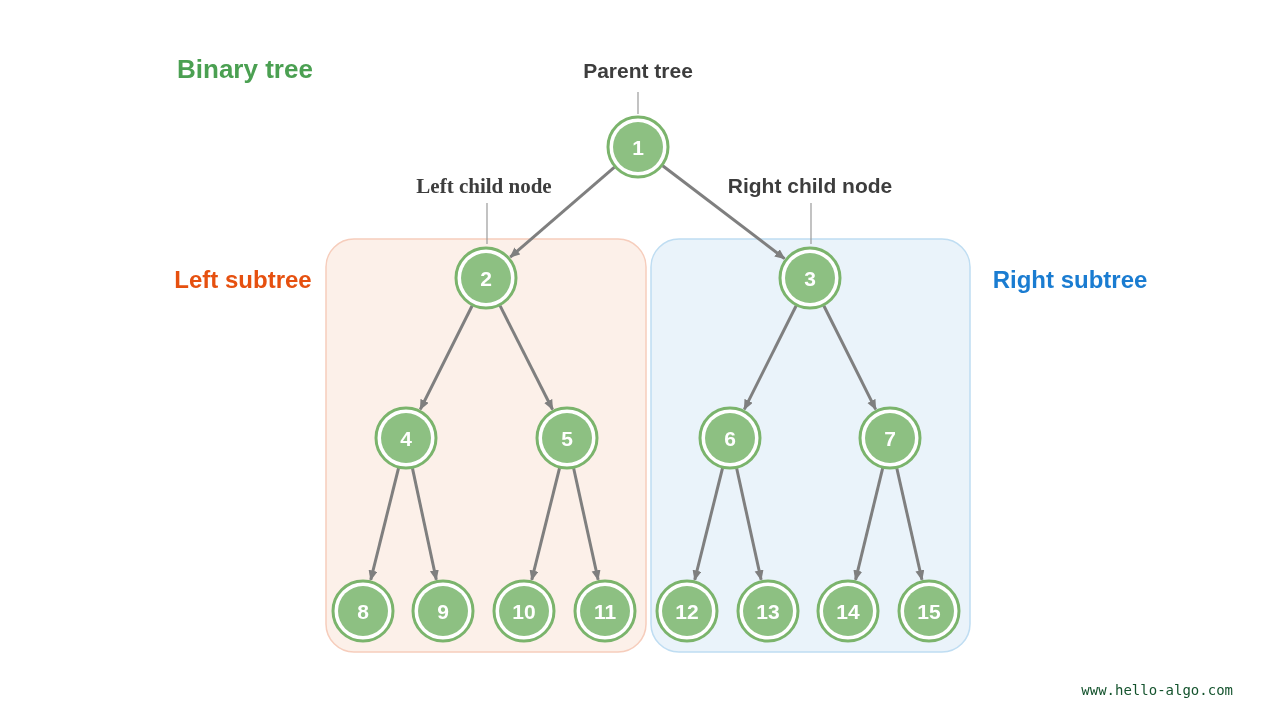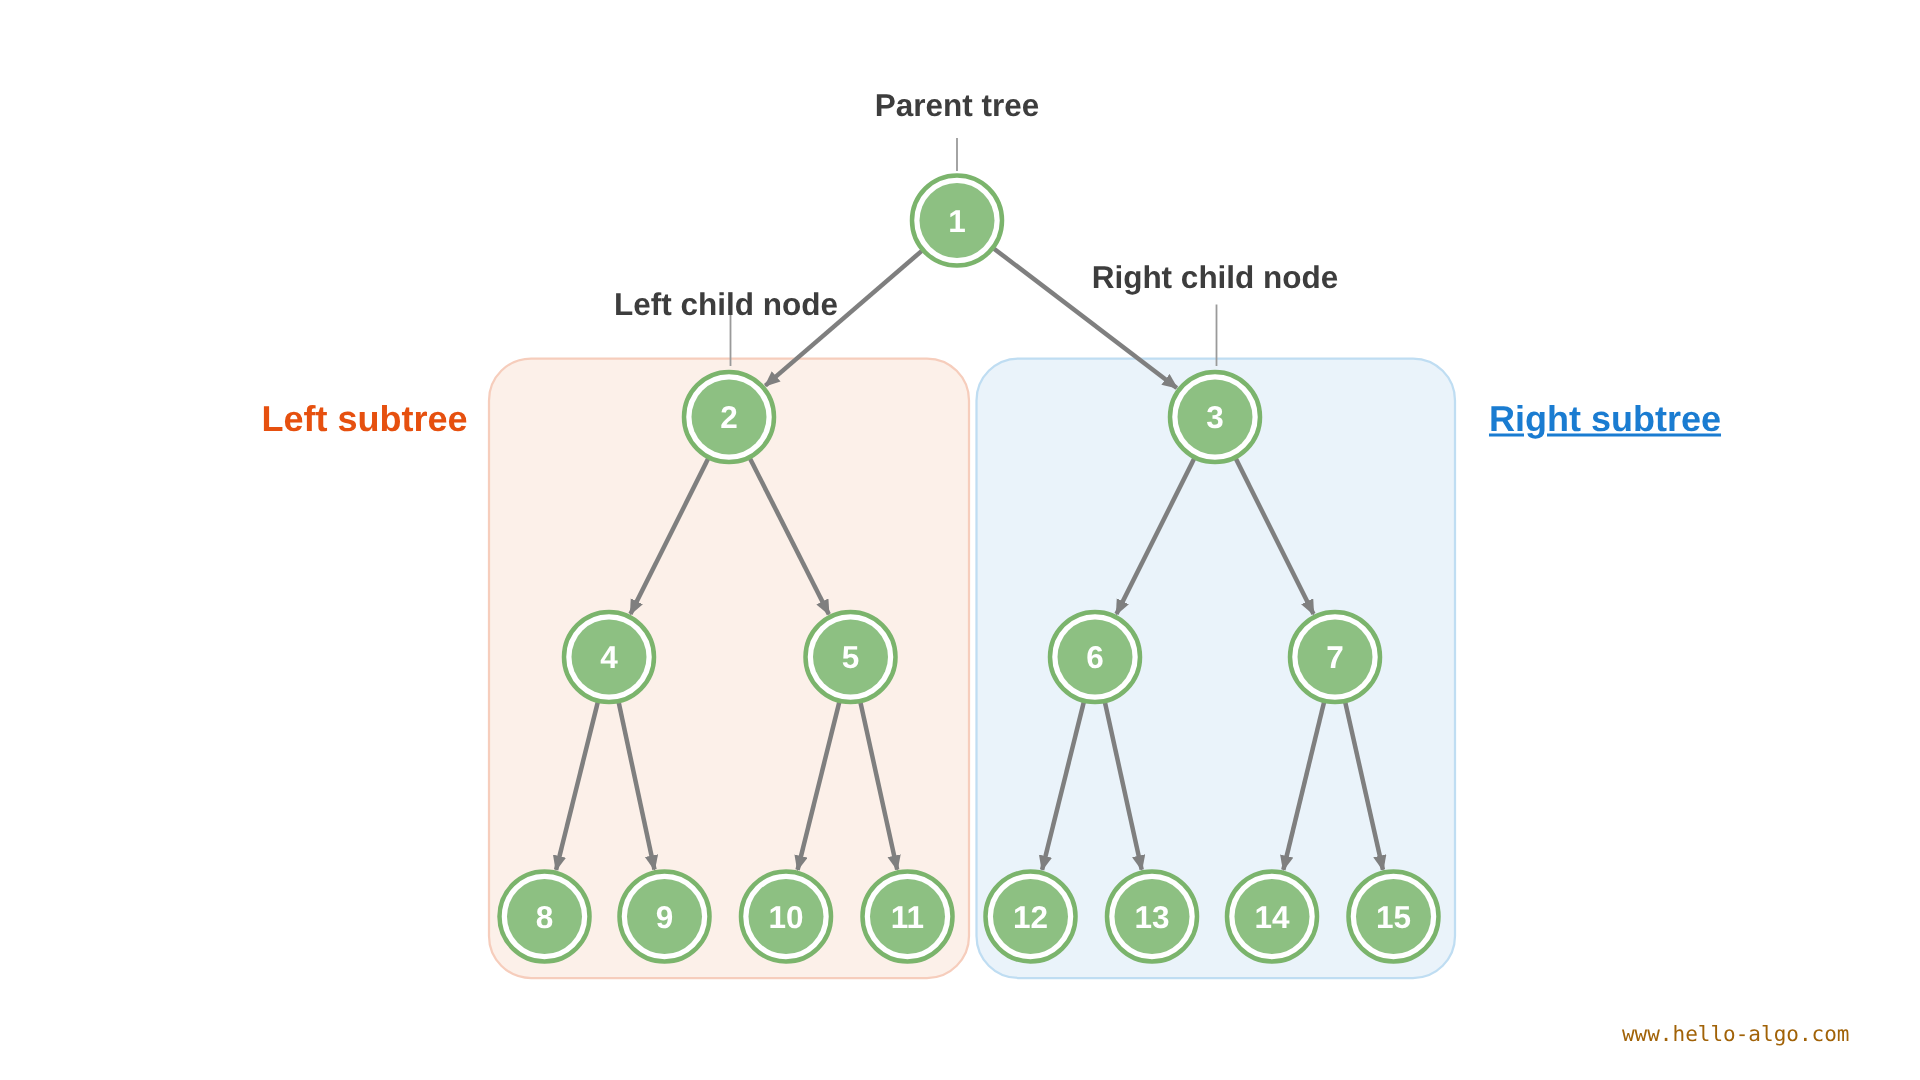--- a/index.html
+++ b/index.html
@@ -146,26 +146,27 @@
           <text x="848" y="611" text-anchor="middle" dy="7.5" class="tree-node-value">14</text>
         </g>
         <g>
           <circle cx="929" cy="611" r="30" fill="#ffffff" stroke="#7bb46c" stroke-width="3"></circle>
           <circle cx="929" cy="611" r="25" fill="#8dc082"></circle>
           <text x="929" y="611" text-anchor="middle" dy="7.5" class="tree-node-value">15</text>
         </g>
       </g>
   </svg>
 
+  <div class="lbl title-lbl" style="left: 177px; top: 55px; color: rgb(75, 160, 82);">Binary tree</div>
 
   <div class="lbl node-lbl centered" style="left:638px; top:59px;">Parent tree</div>
 
-  <div class="lbl node-lbl centered" style="left:484px; top:192px;">Left child node</div>
+  <div class="lbl node-lbl centered" style="left:484px; top:174px;font-family:Liberation Serif, serif;">Left child node</div>
 
   <div class="lbl subtree-lbl centered" style="left: 243px; top: 266px; color: rgb(230, 80, 15);">Left subtree</div>
 
   <div class="lbl node-lbl centered" style="left:810px; top:174px;">Right child node</div>
 
-  <div class="lbl subtree-lbl centered" style="left: 1070px; top: 266px; color: rgb(26, 124, 209); text-decoration: underline;">Right subtree</div>
+  <div class="lbl subtree-lbl centered" style="left: 1070px; top: 266px; color: rgb(26, 124, 209);">Right subtree</div>
 
-  <div class="watermark" style="color: #a16207; margin-left: 40px;">www.hello-algo.com</div>
+  <div class="watermark" style="color: #14532d; margin-left: 40px;">www.hello-algo.com</div>
 
 </div>
 
 </body></html>

